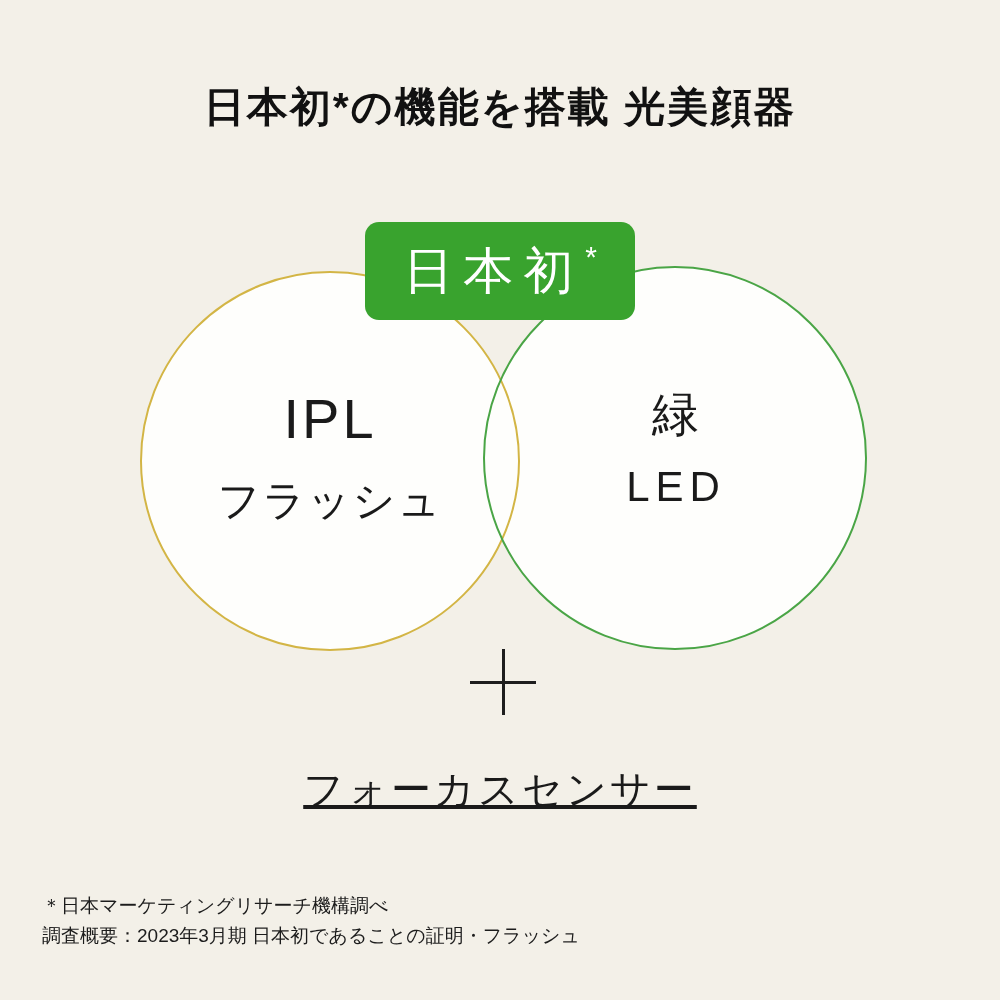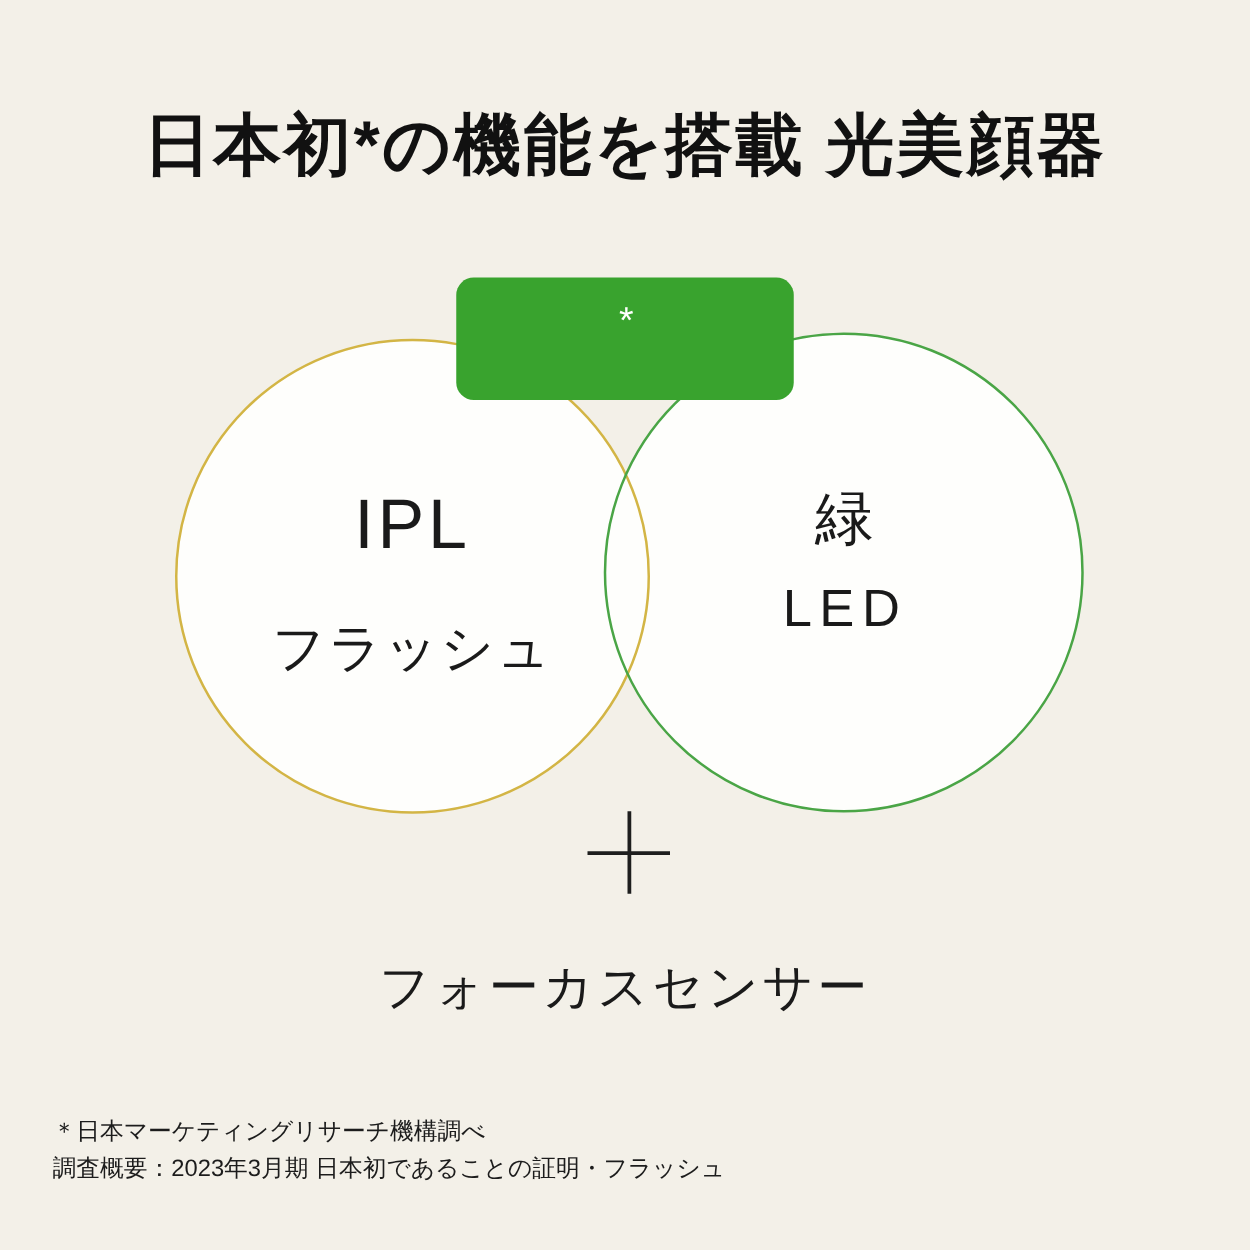--- a/index.html
+++ b/index.html
@@ -16,21 +16,21 @@
     height: 1000px;
     background: #f3f0e8;
   }
   .page-title {
     position: absolute;
     top: 80px;
     left: 0;
     width: 100%;
     margin: 0;
     text-align: center;
-    font-size: 54px;
+    font-size: 41px;
     font-weight: 700;
     letter-spacing: 2px;
     color: #111111;
   }
   .venn-svg {
     position: absolute;
     top: 0;
     left: 0;
     width: 1000px;
     height: 1000px;
@@ -60,21 +60,21 @@
   }
   .circle-label {
     position: absolute;
     text-align: center;
     color: #1a1a1a;
     z-index: 2;
   }
   .circle-label.left { left: 330px; top: 386px; transform: translateX(-50%); width: 320px; }
   .circle-label.right { left: 676px; top: 384px; transform: translateX(-50%); width: 320px; }
   .left .line1 { font-size: 56px; font-weight: 400; letter-spacing: 3px; }
-  .left .line2 { font-size: 42px; font-weight: 500; letter-spacing: 2px; margin-top: 40px; }
+  .left .line2 { font-size: 42px; font-weight: 500; letter-spacing: 2px; margin-top: 22px; }
   .right .line1 { font-size: 47px; font-weight: 500; letter-spacing: 1px; }
   .right .line2 { font-size: 42px; font-weight: 500; letter-spacing: 6px; margin-top: 16px; }
   .plus {
     position: absolute;
     left: 470px;
     top: 649px;
     width: 66px;
     height: 66px;
     z-index: 2;
   }
@@ -93,20 +93,21 @@
   .feature-label {
     position: absolute;
     top: 762px;
     left: 0;
     width: 100%;
     text-align: center;
     font-size: 40px;
     font-weight: 500;
     letter-spacing: 3px;
     color: #1a1a1a;
+    text-decoration: underline;
   }
   .footnote {
     position: absolute;
     left: 42px;
     top: 891px;
     font-size: 19px;
     line-height: 1.6;
     color: #1c1c1c;
     font-weight: 400;
   }
@@ -119,20 +120,21 @@
   <h1 class="page-title">日本初*の機能を搭載 光美顔器</h1>
 
   <svg class="venn-svg" viewBox="0 0 1000 1000" aria-hidden="true">
     <circle cx="330" cy="461" r="189" stroke="none" fill="#fefefc"></circle>
     <circle cx="675" cy="458" r="191" stroke="none" fill="#fefefc"></circle>
     <circle cx="330" cy="461" r="189" fill="none" stroke-width="2" stroke="#d3b545"></circle>
     <circle cx="675" cy="458" r="191" fill="none" stroke-width="2" stroke="#4aa546"></circle>
   </svg>
 
   <div class="badge" style="background: rgb(57, 163, 46); color: rgb(255, 255, 255);">
+    <span>日本初</span>
       <span class="ast">*</span>
   </div>
 
   <div class="circle-label left">
     <div class="line1">IPL</div>
     <div class="line2">フラッシュ</div>
   </div>
 
   <div class="circle-label right">
     <div class="line1">緑</div>

